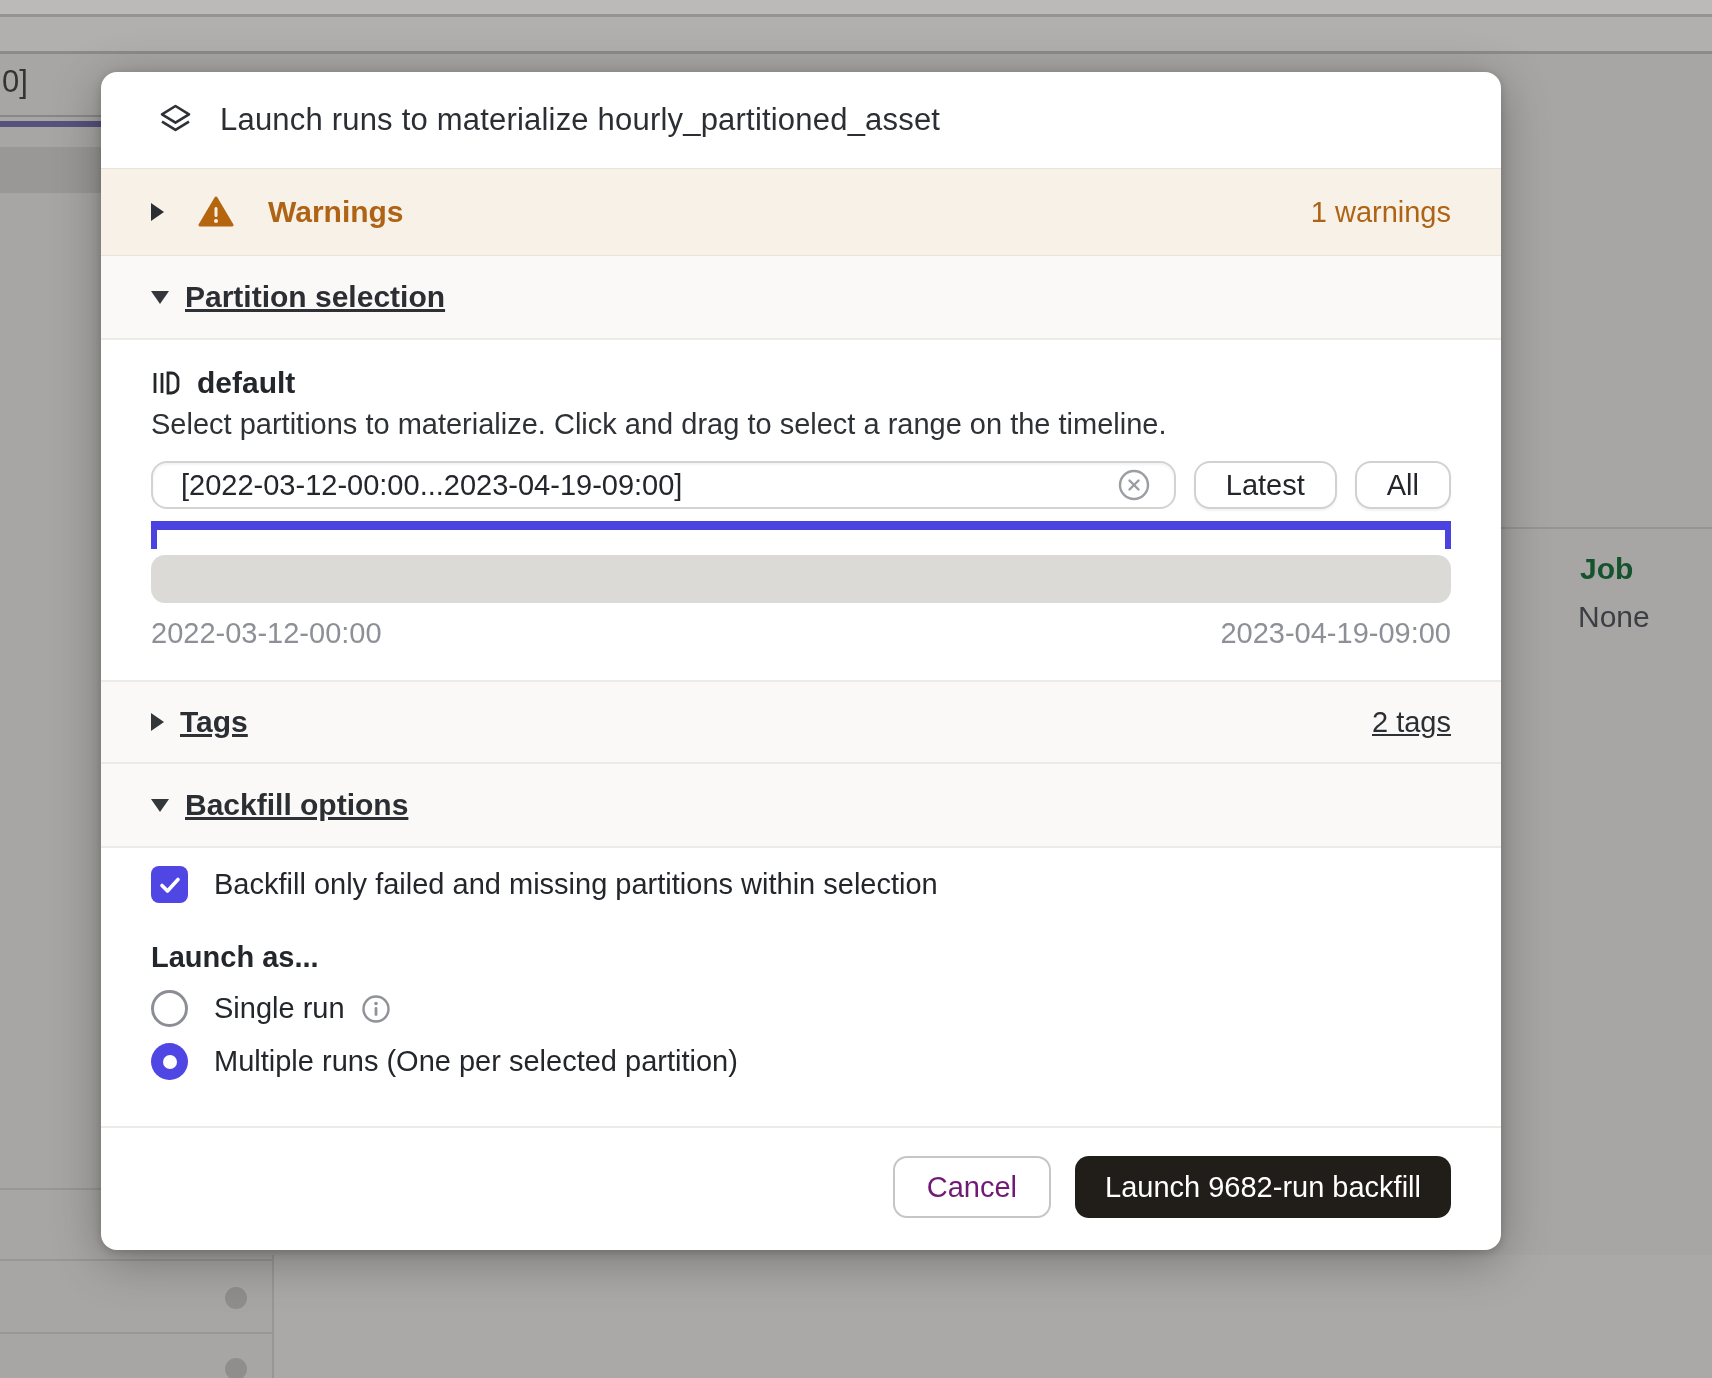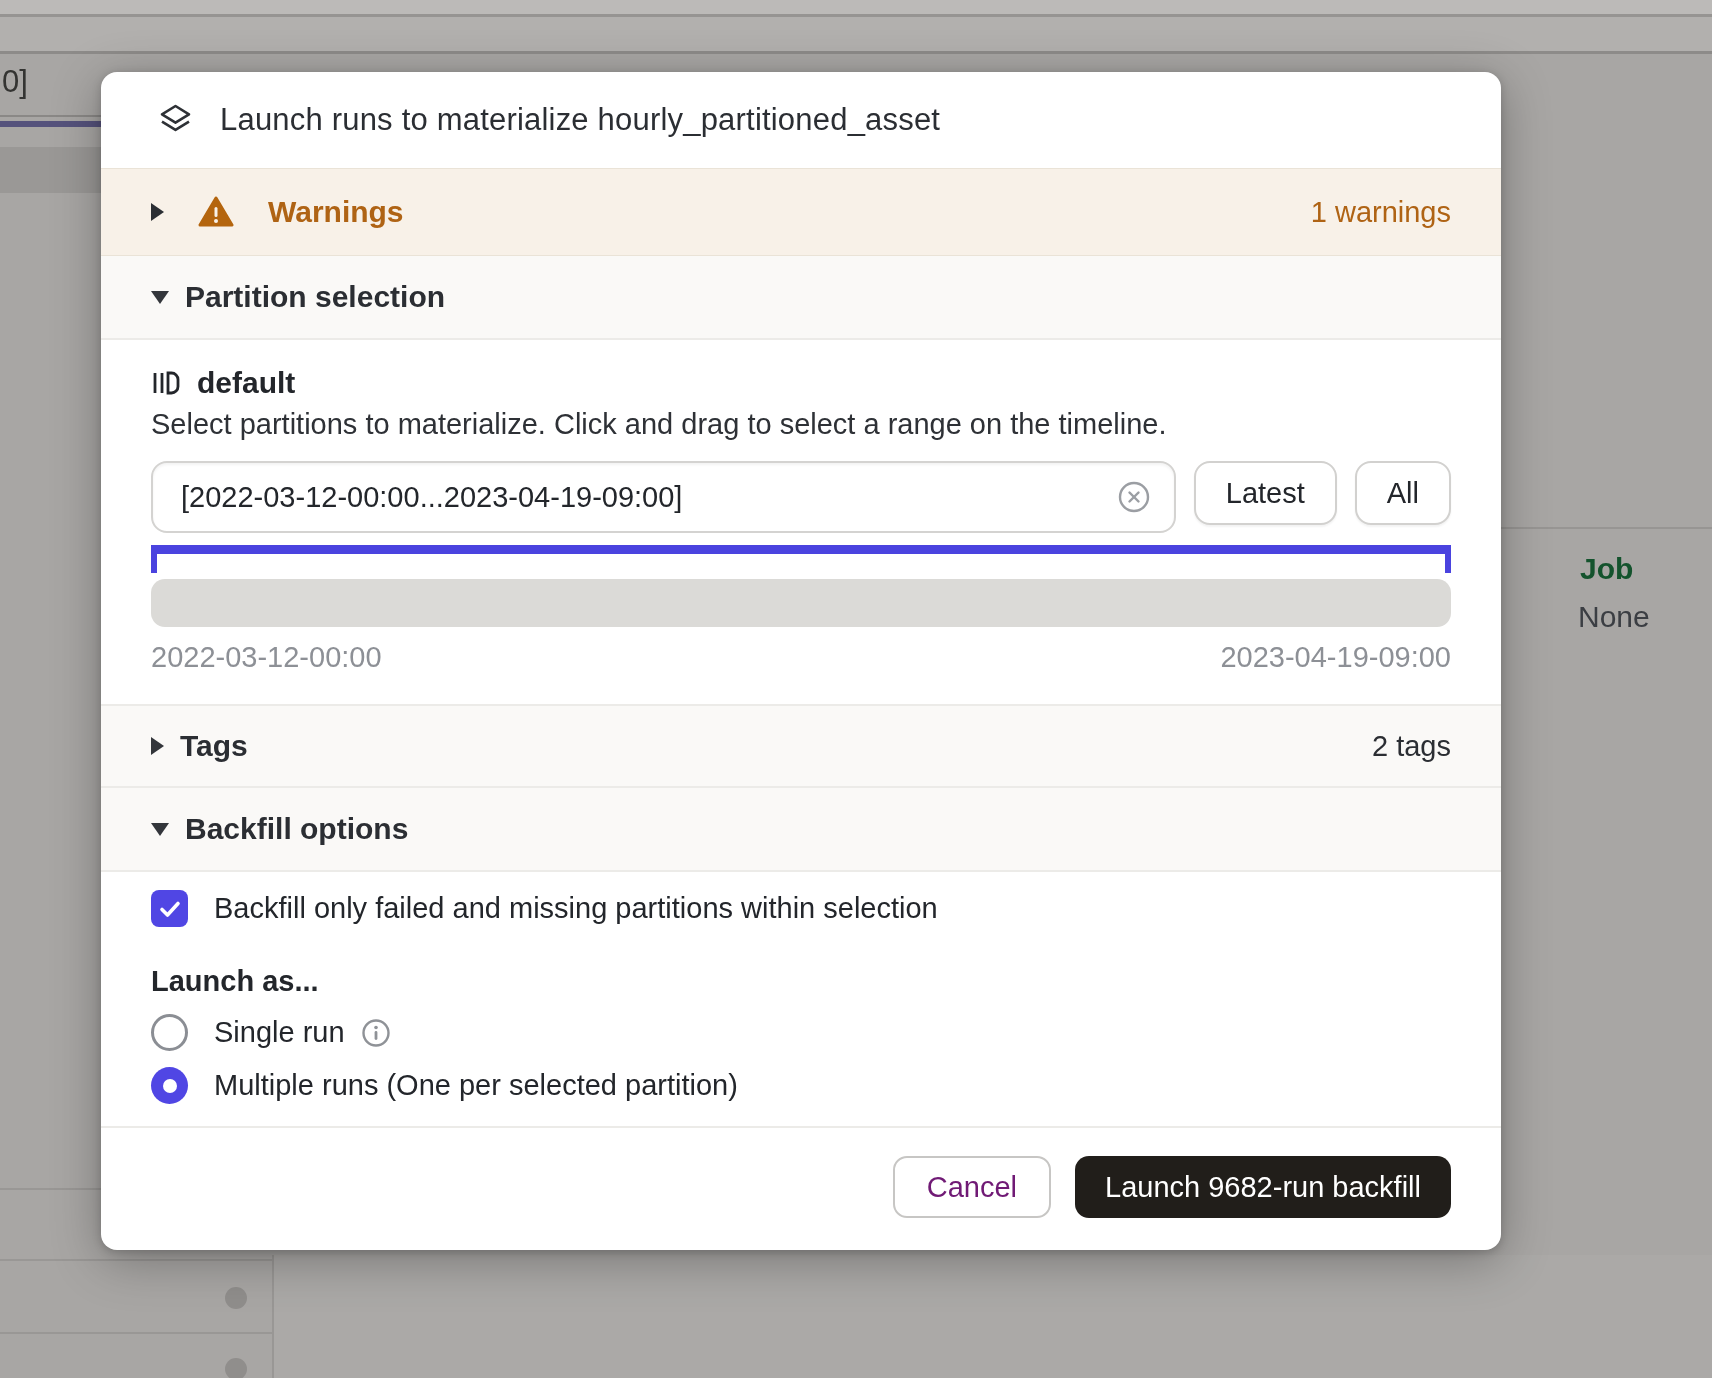--- a/index.html
+++ b/index.html
@@ -51,47 +51,47 @@
     cursor:pointer;
   }
   .warnings-left  { display:flex; align-items:center; gap:34px; }
   .warnings-title { font-size:30px; font-weight:bold; color:#AF6314; }
   .warnings-count { font-size:29px; color:#AF6314; }
 
   .section-row {
     height:84px; flex:none; background:#FAF9F7;
     border-bottom:2px solid #ECEBE8;
     display:flex; align-items:center; justify-content:space-between;
-    padding:0 50px; cursor:pointer;
+    padding:0 50px; cursor:pointer;text-decoration:underline;
   }
   .section-row.bordered-top { border-top:2px solid #ECEBE8; }
   .section-left  { display:flex; align-items:center; gap:16px; }
   .section-title { font-size:30px; font-weight:bold; color:#2B2E33; }
   .section-count { font-size:29px; color:#2B2E33; }
 
   .caret-right { width:0; height:0; border-left:13px solid #33363B; border-top:9px solid transparent; border-bottom:9px solid transparent; }
   .caret-down  { width:0; height:0; border-top:13px solid #33363B; border-left:9px solid transparent; border-right:9px solid transparent; }
 
   .partition-content { padding:26px 50px 30px 50px; flex:none; }
   .dim-label      { display:flex; align-items:center; gap:16px; }
   .dim-name       { font-size:30px; font-weight:bold; color:#23262B; }
   .dim-desc       { margin-top:8px; font-size:29px; color:#2E3136; }
 
   .input-row { margin-top:20px; display:flex; align-items:stretch; gap:18px; }
   .partition-input-wrap {
-    flex:1; height:72px; border:2px solid #D4D3D1; border-radius:16px; background:#fff;
+    flex:1; height:48px; border:2px solid #D4D3D1; border-radius:16px; background:#fff;
     display:flex; align-items:center; padding:0 22px 0 28px;
     box-shadow:inset 0 2px 3px rgba(0,0,0,.05);
   }
   .partition-input {
     flex:1; border:none; outline:none; font-family:"Liberation Sans",sans-serif;
     font-size:29px; color:#23262B; background:transparent;
   }
   .pill-btn {
-    height:64px; border:2px solid #D2D1CF; border-radius:16px; background:#fff;
+    height:48px; border:2px solid #D2D1CF; border-radius:16px; background:#fff;
     font-family:"Liberation Sans",sans-serif; font-size:29px; color:#23262B;
     padding:0 30px; cursor:pointer; box-shadow:0 2px 2px rgba(0,0,0,.05);
   }
 
   .range-indicator { position:relative; margin-top:12px; height:30px; }
   .range-bar  { position:absolute; left:0; right:0; top:0; height:9px; background:#4A43DF; }
   .range-tick { position:absolute; top:0; width:6px; height:28px; background:#4A43DF; }
   .range-tick.left  { left:0; }
   .range-tick.right { right:0; }
 

